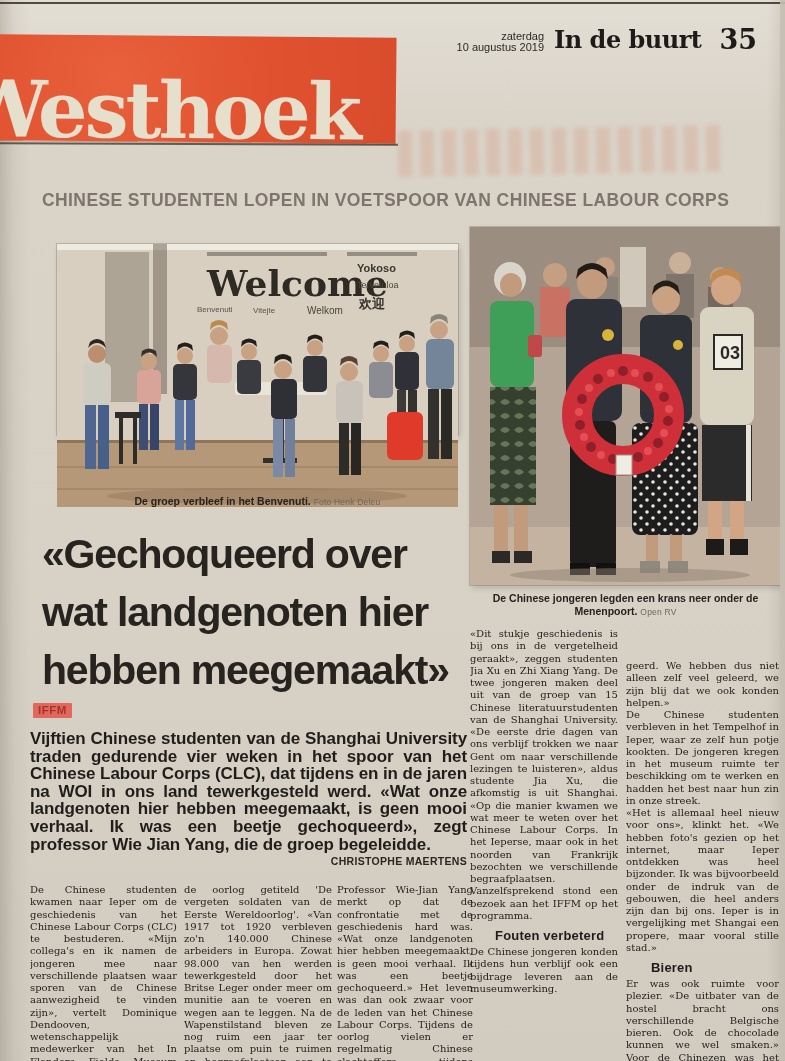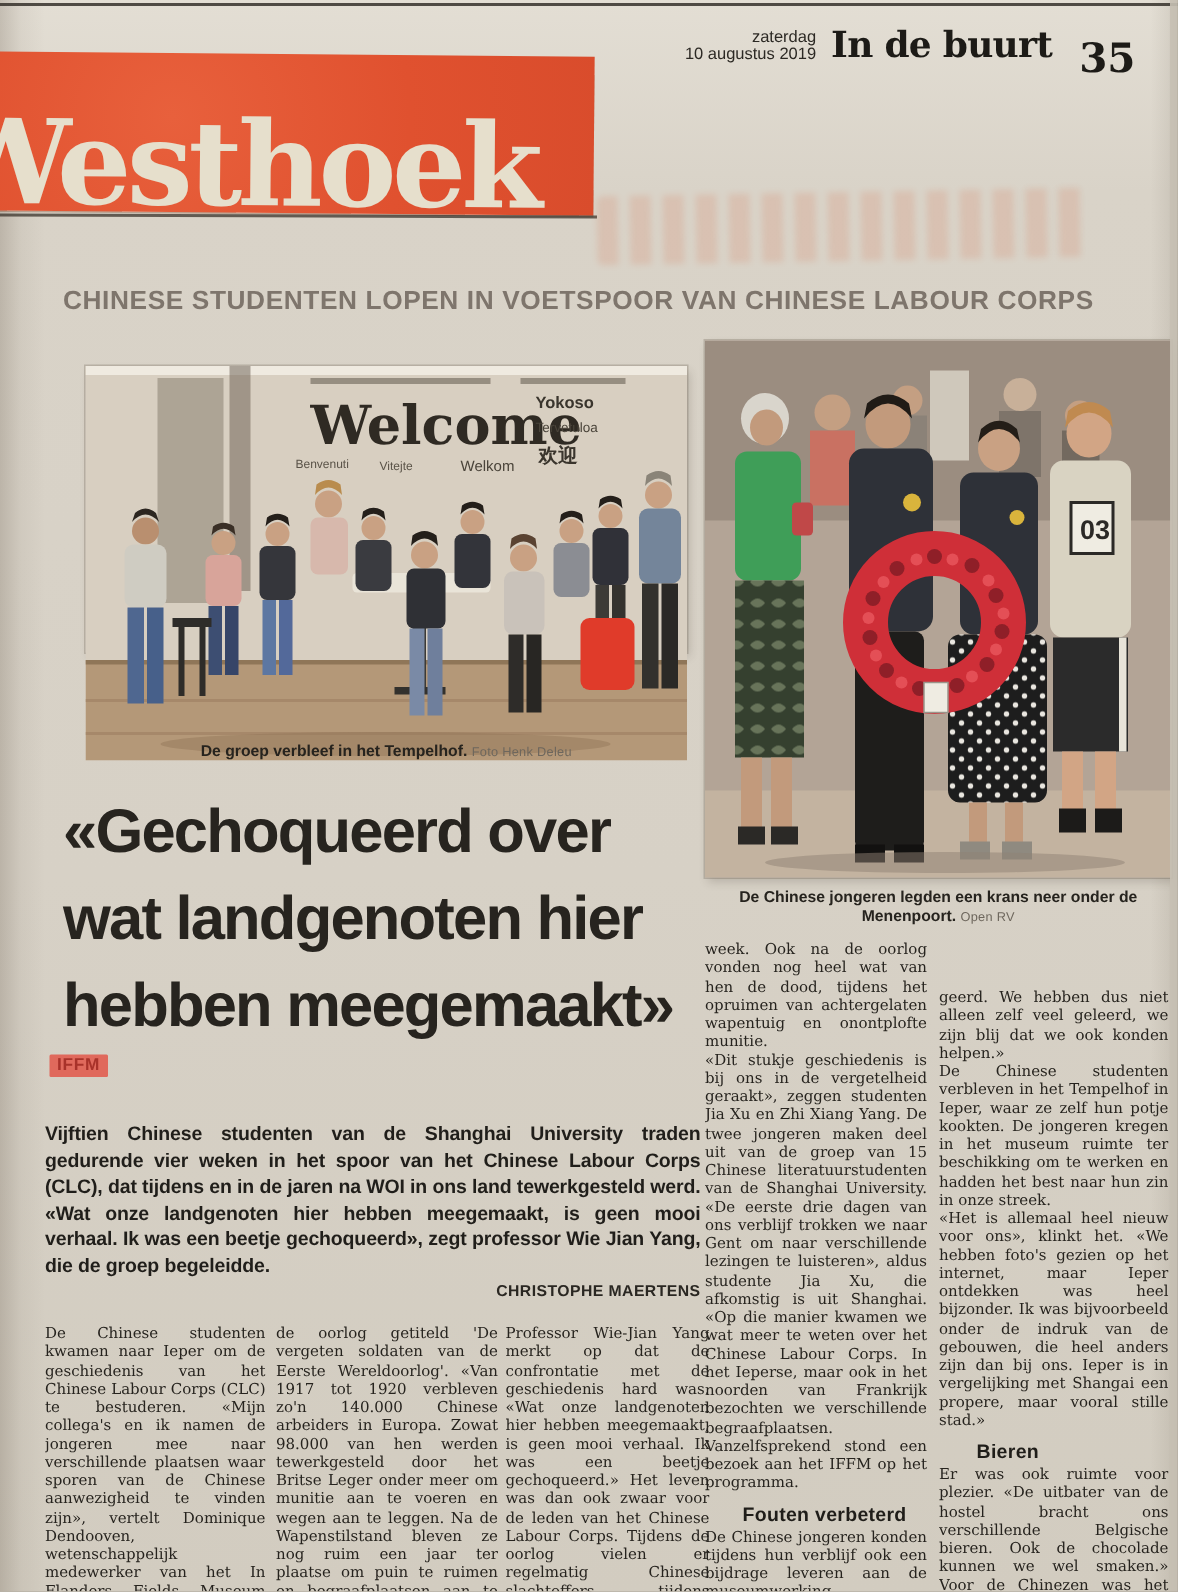--- a/index.html
+++ b/index.html
@@ -6,21 +6,21 @@
   #page{
     position:relative;width:785px;height:1061px;overflow:hidden;
     background:
       linear-gradient(90deg, rgba(60,45,30,.18) 0px, rgba(60,45,30,.05) 14px, rgba(0,0,0,0) 30px),
       linear-gradient(270deg, rgba(80,70,55,.25) 0px, rgba(80,70,55,.08) 6px, rgba(0,0,0,0) 18px),
       linear-gradient(180deg, #e3ded4 0%, #d9d3c8 12%, #d7d1c6 55%, #d2ccc0 100%);
     font-family:"Liberation Sans", sans-serif;color:#24221e;
   }
   
   .top-rule{position:absolute;left:0;top:2px;width:785px;height:2px;background:#35302a;opacity:.85;}
-  .header{position:absolute;right:28px;top:6px;display:flex;align-items:center;gap:10px;}
+  .header{position:absolute;right:28px;top:6px;display:flex;align-items:flex-end;gap:10px;}
   .date-block{text-align:right;font-size:11px;line-height:11px;color:#2c2924;padding-top:3px;font-weight:400;}
   .masthead{font-family:"DejaVu Serif", serif;font-weight:700;font-size:24px;line-height:27px;color:#1d1b17;letter-spacing:-0.5px;}
   .pagenum{font-family:"DejaVu Serif", serif;font-weight:700;font-size:27px;line-height:27px;color:#1d1b17;margin-left:8px;margin-top:20px;}
   
   .banner{
     position:absolute;left:-6px;top:36px;width:402px;height:106px;overflow:hidden;
     background:radial-gradient(circle at 30% 40%, #e8603c 0%, #e0512f 55%, #d94c2c 100%);
     transform:rotate(0.5deg);box-shadow:0 1px 0 rgba(120,50,20,.3);
   }
   .banner-title{
@@ -56,22 +56,22 @@
     white-space:pre-line;
   }
   
   .loc-tag{
     position:absolute;left:33px;top:703px;
     background:#e0695c;color:#a8322a;font-weight:700;font-size:11.5px;letter-spacing:.5px;
     padding:1px 5px 2px 5px;border-radius:1px;
   }
   
   .intro{
-    position:absolute;left:30px;top:747px;width:437px;margin:0;
-    font-size:13px;line-height:17.6px;font-weight:700;color:#201e1a;text-align:justify;
+    position:absolute;left:30px;top:730px;width:437px;margin:0;
+    font-size:17px;line-height:17.6px;font-weight:700;color:#201e1a;text-align:justify;
     letter-spacing:-0.1px;
   }
   .byline{
     position:absolute;left:30px;top:855px;width:437px;text-align:right;
     font-size:10.5px;font-weight:700;letter-spacing:.3px;color:#2a2722;
   }
   
   .col{
     position:absolute;font-family:"DejaVu Serif", serif;font-size:10px;line-height:12.25px;
     text-align:justify;color:#26231e;overflow:hidden;
@@ -203,21 +203,21 @@
 
       <rect x="330" y="168" width="36" height="48" rx="6" fill="#e03b2a"></rect>
 
       <rect x="58" y="168" width="26" height="6" fill="#2e2c29"></rect>
         <rect x="62" y="174" width="4" height="46" fill="#2e2c29"></rect>
         <rect x="76" y="174" width="4" height="46" fill="#2e2c29"></rect>
       <ellipse cx="200" cy="252" rx="150" ry="8" fill="#93775a" opacity="0.5"></ellipse>
     </svg>
   </div>
   <div class="caption caption-left">
-    <span>De groep verbleef in het Tempelhof.</span>
+    <span>De groep verbleef in het Benvenuti.</span>
     <span class="credit">Foto Henk Deleu</span>
   </div>
 
   <div class="photo photo-right">
     <svg width="311" height="358" viewBox="0 0 311 358">
       <defs>
         <pattern id="dots" width="12" height="12" patternUnits="userSpaceOnUse">
           <rect width="12" height="12" fill="#1d1d1d"></rect>
           <circle cx="3" cy="3" r="1.8" fill="#e9e6df"></circle>
           <circle cx="9" cy="9" r="1.8" fill="#e9e6df"></circle>
@@ -341,21 +341,20 @@
   <div class="col c1">
     <p>De Chinese studenten kwamen naar Ieper om de geschiedenis van het Chinese Labour Corps (CLC) te bestuderen. «Mijn collega's en ik namen de jongeren mee naar verschillende plaatsen waar sporen van de Chinese aanwezigheid te vinden zijn», vertelt Dominique Dendooven, wetenschappelijk medewerker van het In Flanders Fields Museum (IFFM). Hij schreef een boek over de rol van Chinezen en Indiërs tijdens</p>
   </div>
   <div class="col c2">
     <p>de oorlog getiteld 'De vergeten soldaten van de Eerste Wereldoorlog'. «Van 1917 tot 1920 verbleven zo'n 140.000 Chinese arbeiders in Europa. Zowat 98.000 van hen werden tewerkgesteld door het Britse Leger onder meer om munitie aan te voeren en wegen aan te leggen. Na de Wapenstilstand bleven ze nog ruim een jaar ter plaatse om puin te ruimen en begraafplaatsen aan te leggen.»</p>
   </div>
   <div class="col c3">
     <p>Professor Wie-Jian Yang merkt op dat de confrontatie met de geschiedenis hard was. «Wat onze landgenoten hier hebben meegemaakt, is geen mooi verhaal. Ik was een beetje gechoqueerd.» Het leven was dan ook zwaar voor de leden van het Chinese Labour Corps. Tijdens de oorlog vielen er regelmatig Chinese slachtoffers tijdens beschietingen. De arbeiders werkten bovendien 8 uur per dag, 7 dagen per</p>
   </div>
   <div class="col c4">
-    <p>week. Ook na de oorlog vonden nog heel wat van hen de dood, tijdens het opruimen van achtergelaten wapentuig en onontplofte munitie.</p>
     <p>«Dit stukje geschiedenis is bij ons in de vergetelheid geraakt», zeggen studenten Jia Xu en Zhi Xiang Yang. De twee jongeren maken deel uit van de groep van 15 Chinese literatuurstudenten van de Shanghai University. «De eerste drie dagen van ons verblijf trokken we naar Gent om naar verschillende lezingen te luisteren», aldus studente Jia Xu, die afkomstig is uit Shanghai. «Op die manier kwamen we wat meer te weten over het Chinese Labour Corps. In het Ieperse, maar ook in het noorden van Frankrijk bezochten we verschillende begraafplaatsen. Vanzelfsprekend stond een bezoek aan het IFFM op het programma.</p>
     <h3 class="subhead">Fouten verbeterd</h3>
     <p>De Chinese jongeren konden tijdens hun verblijf ook een bijdrage leveren aan de museumwerking.</p>
 
   </div>
   <div class="col c5">
     <p>geerd. We hebben dus niet alleen zelf veel geleerd, we zijn blij dat we ook konden helpen.»</p>
     <p>De Chinese studenten verbleven in het Tempelhof in Ieper, waar ze zelf hun potje kookten. De jongeren kregen in het museum ruimte ter beschikking om te werken en hadden het best naar hun zin in onze streek.</p>
     <p>«Het is allemaal heel nieuw voor ons», klinkt het. «We hebben foto's gezien op het internet, maar Ieper ontdekken was heel bijzonder. Ik was bijvoorbeeld onder de indruk van de gebouwen, die heel anders zijn dan bij ons. Ieper is in vergelijking met Shangai een propere, maar vooral stille stad.»</p>
     <h3 class="subhead">Bieren</h3>

